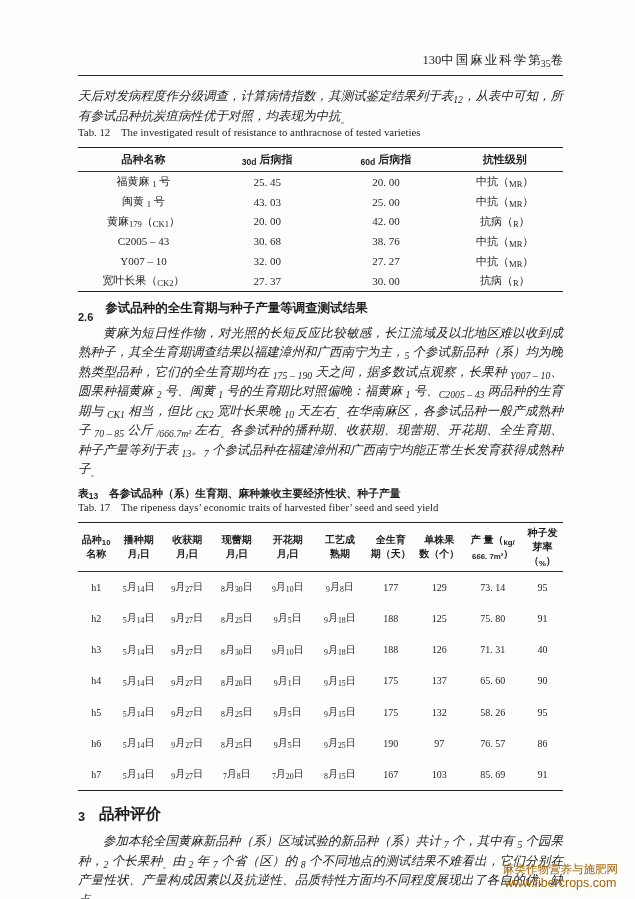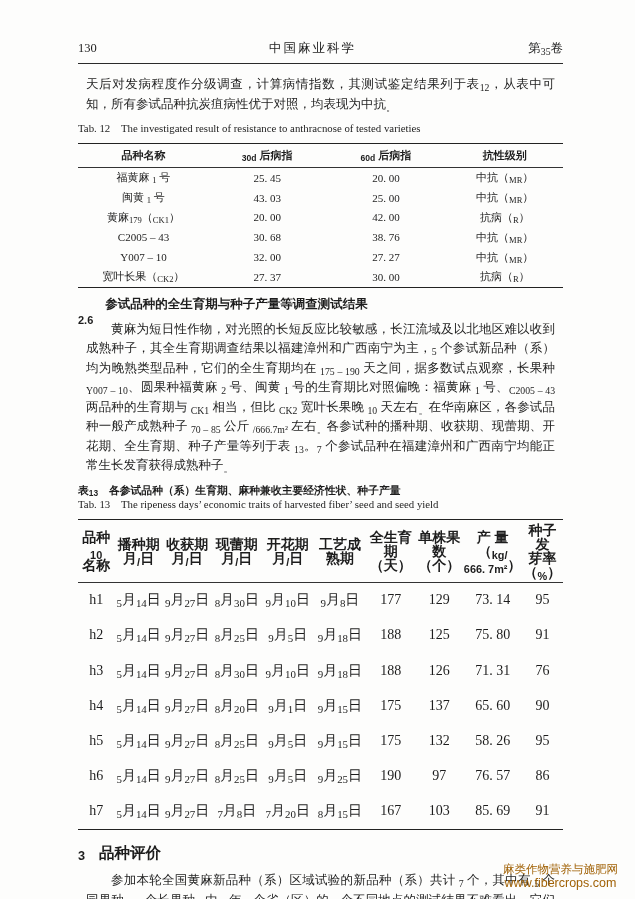--- a/index.html
+++ b/index.html
@@ -2,49 +2,49 @@
 <html><head>
 <meta charset="utf-8">
 <style>
   html,body{margin:0;padding:0;background:#e9e9e9;}
   .page{
     position:relative;width:635px;height:899px;background:#fdfdfc;
     box-sizing:border-box;padding:40px 72px 0 78px;overflow:hidden;
     font-family:"Liberation Serif","DejaVu Serif",serif;color:#1d1d1d;
   }
   
-  .pg-header{display:flex;justify-content:space-between;align-items:baseline;
-    font-size:12.5px;padding-bottom:6px;border-bottom:1.2px solid #2a2a2a;}
+  .pg-header{display:flex;justify-content:flex-end;align-items:baseline;
+    font-size:12.5px;padding-bottom:6px;border-bottom:1.2px solid #2a2a2a;margin-top:12px;}
   .pg-header .mid{letter-spacing:2px;}
   
-  .body{font-size:12.5px;line-height:19.5px;text-align:justify;margin:8px;}
+  .body{font-size:12.5px;line-height:19.5px;text-align:justify;margin:0;font-style:italic;}
   .mt1{margin-top:11px;}
   .indent{text-indent:2em;}
   
   .cap-zh{font-size:10.8px;font-weight:bold;margin-top:7px;
     font-family:"Liberation Sans","DejaVu Sans",sans-serif;}
   .cap-en{font-size:10.8px;}
   
   .sb{font-size:0.78em;vertical-align:-0.28em;line-height:0;}
   
   table{width:100%;border-collapse:collapse;table-layout:fixed;
     border-top:1.6px solid #222;border-bottom:1.6px solid #222;margin-top:7px;}
   th{font-weight:bold;font-family:"Liberation Sans","DejaVu Sans",sans-serif;
     border-bottom:0.9px solid #333;}
   th,td{text-align:center;vertical-align:middle;padding:0;}
   .t12{font-size:11px;}
   .t12 th{padding:4px 0;}
   .t12 td{padding:2.4px 0;}
-  .t13{font-size:14px;}
+  .t13{font-size:10px;}
   .t13 th{padding:3px 0;line-height:14px;}
   .t13 td{padding:8.6px 0;}
   
   .sec-sub{margin-top:8px;font-size:12.5px;font-weight:bold;
     font-family:"Liberation Sans","DejaVu Sans",sans-serif;}
-  .sec-sub .num{margin-right:12px;font-size:0.88em;position:relative;top:16px;}
+  .sec-sub .num{margin-right:12px;font-size:0.88em;position:relative;top:9px;}
   .sec-main{margin-top:13px;font-size:15.5px;font-weight:bold;
     font-family:"Liberation Sans","DejaVu Sans",sans-serif;}
   .sec-main .num{margin-right:14px;font-size:0.82em;position:relative;top:2px;}
   .pafter{margin-top:7px;}
   
   .watermark{position:absolute;right:17px;bottom:9px;text-align:center;
     color:#a16207;font-family:"Liberation Sans","DejaVu Sans",sans-serif;}
   .watermark .l1{font-size:11.5px;line-height:13px;}
   .watermark .l2{font-size:12.5px;line-height:14px;}
 </style>
@@ -118,21 +118,21 @@
       </tbody>
   </table>
 
   <div class="sec-sub">
     <span class="num">2.6</span><span>参试品种的全生育期与种子产量等调查测试结果</span>
   </div>
 
   <p class="body indent pafter">黄麻为短日性作物，对光照的长短反应比较敏感，长江流域及以北地区难以收到成熟种子，其全生育期调查结果以福建漳州和广西南宁为主，<span class="sb">5</span> 个参试新品种（系）均为晚熟类型品种，它们的全生育期均在 <span class="sb">175 – 190</span> 天之间，据多数试点观察，长果种 <span class="sb">Y007 – 10</span>、圆果种福黄麻 <span class="sb">2</span> 号、闽黄 <span class="sb">1</span> 号的生育期比对照偏晚：福黄麻 <span class="sb">1</span> 号、<span class="sb">C2005 – 43</span> 两品种的生育期与 <span class="sb">CK1</span> 相当，但比 <span class="sb">CK2</span> 宽叶长果晚 <span class="sb">10</span> 天左右<span class="sb">。</span>在华南麻区，各参试品种一般产成熟种子 <span class="sb">70 – 85</span> 公斤 <span class="sb">/666.7m²</span> 左右<span class="sb">。</span>各参试种的播种期、收获期、现蕾期、开花期、全生育期、种子产量等列于表 <span class="sb">13</span>。<span class="sb">7</span> 个参试品种在福建漳州和广西南宁均能正常生长发育获得成熟种子<span class="sb">。</span></p>
 
   <div class="cap-zh">表<span class="sb">13</span>　各参试品种（系）生育期、麻种兼收主要经济性状、种子产量</div>
-  <div class="cap-en">Tab. 13　The ripeness days’ economic traits of harvested fiber’ seed and seed yield</div>
+  <div class="cap-en">Tab. 17　The ripeness days’ economic traits of harvested fiber’ seed and seed yield</div>
 
   <table class="t13">
     <colgroup>
       <col style="width:7.5%">
         <col style="width:10%">
         <col style="width:10%">
         <col style="width:10.5%">
       <col style="width:10.5%">
         <col style="width:11%">
         <col style="width:10%">
@@ -182,21 +182,21 @@
         <tr>
           <td>h3</td>
           <td><span class="sb">5</span>月<span class="sb">14</span>日</td>
           <td><span class="sb">9</span>月<span class="sb">27</span>日</td>
           <td><span class="sb">8</span>月<span class="sb">30</span>日</td>
           <td><span class="sb">9</span>月<span class="sb">10</span>日</td>
           <td><span class="sb">9</span>月<span class="sb">18</span>日</td>
           <td>188</td>
           <td>126</td>
           <td>71. 31</td>
-          <td>76</td>
+          <td>40</td>
         </tr>
         <tr>
           <td>h4</td>
           <td><span class="sb">5</span>月<span class="sb">14</span>日</td>
           <td><span class="sb">9</span>月<span class="sb">27</span>日</td>
           <td><span class="sb">8</span>月<span class="sb">20</span>日</td>
           <td><span class="sb">9</span>月<span class="sb">1</span>日</td>
           <td><span class="sb">9</span>月<span class="sb">15</span>日</td>
           <td>175</td>
           <td>137</td>

